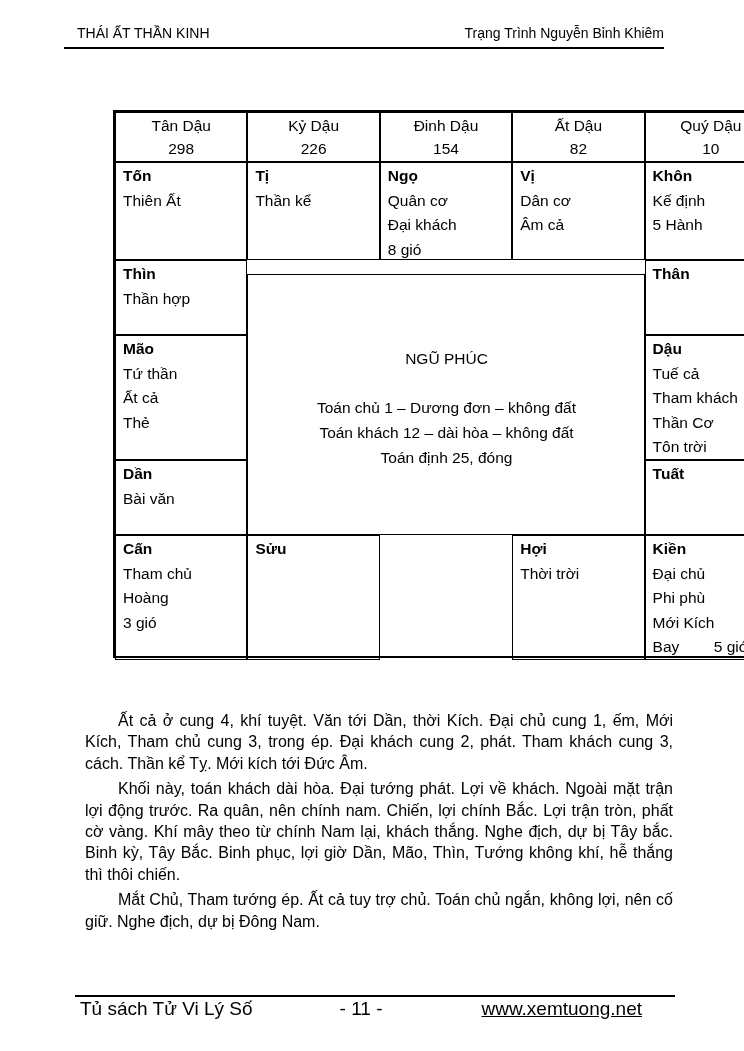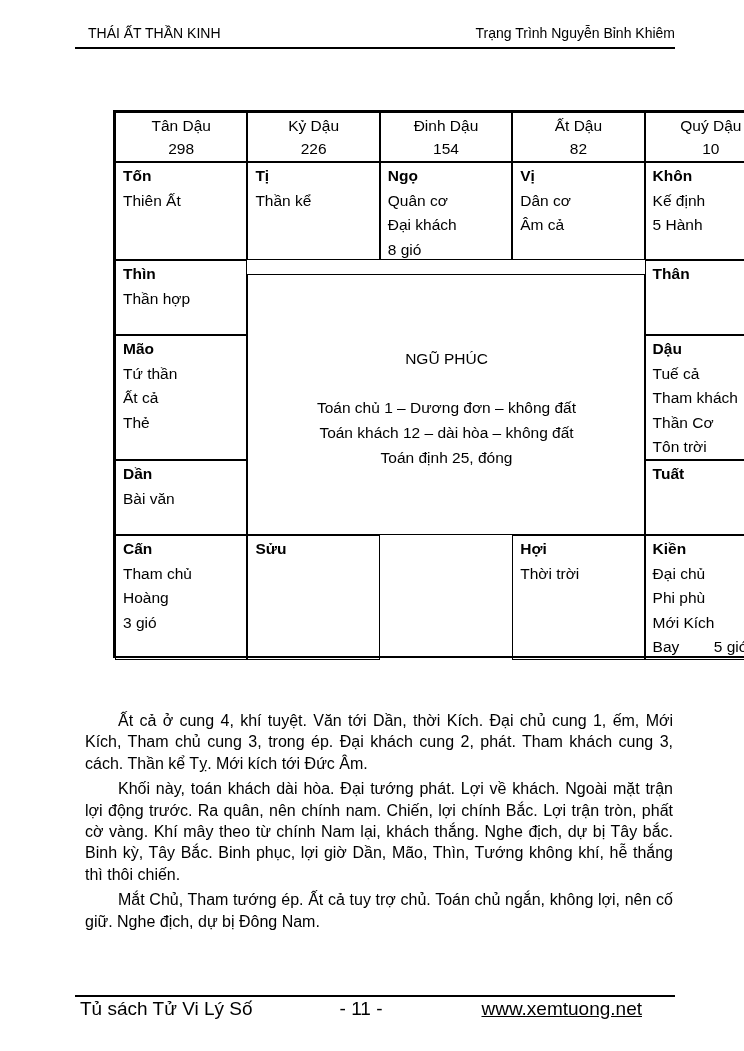--- a/index.html
+++ b/index.html
@@ -10,21 +10,21 @@
     height: 1051px;
     background: #ffffff;
     color: #000000;
     font-family: "Liberation Sans", "DejaVu Sans", sans-serif;
     overflow: hidden;
   }
 
   
   .running-header {
     position: absolute;
-    left: 75px; top: 25px;
+    left: 64px; top: 25px;
     width: 600px;
     display: flex;
     justify-content: space-between;
     align-items: flex-end;
     border-bottom: 2.5px solid #000;
     padding: 0 0 5px 13px;
     font-size: 14px;
     line-height: 17px;
     text-align: center;
   }

